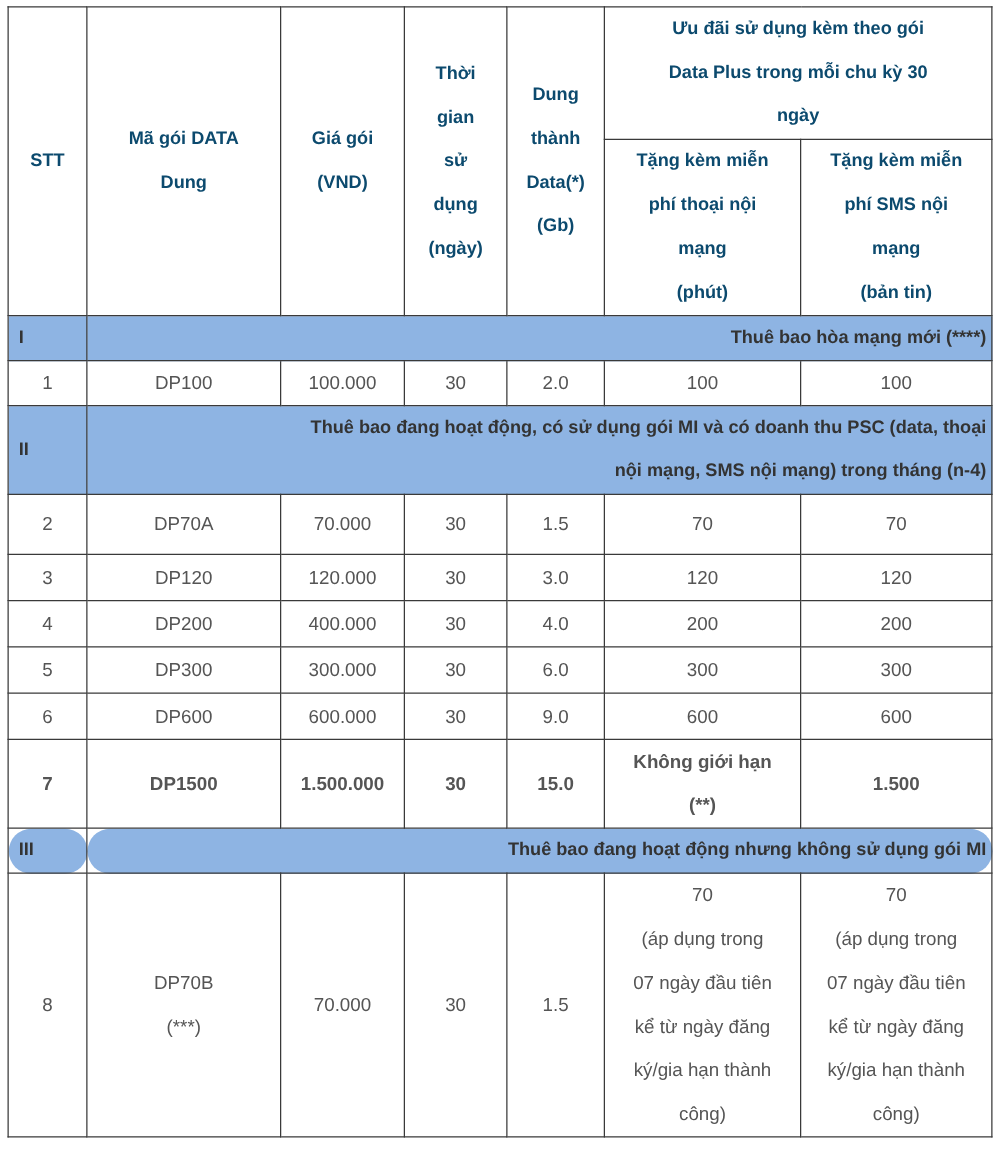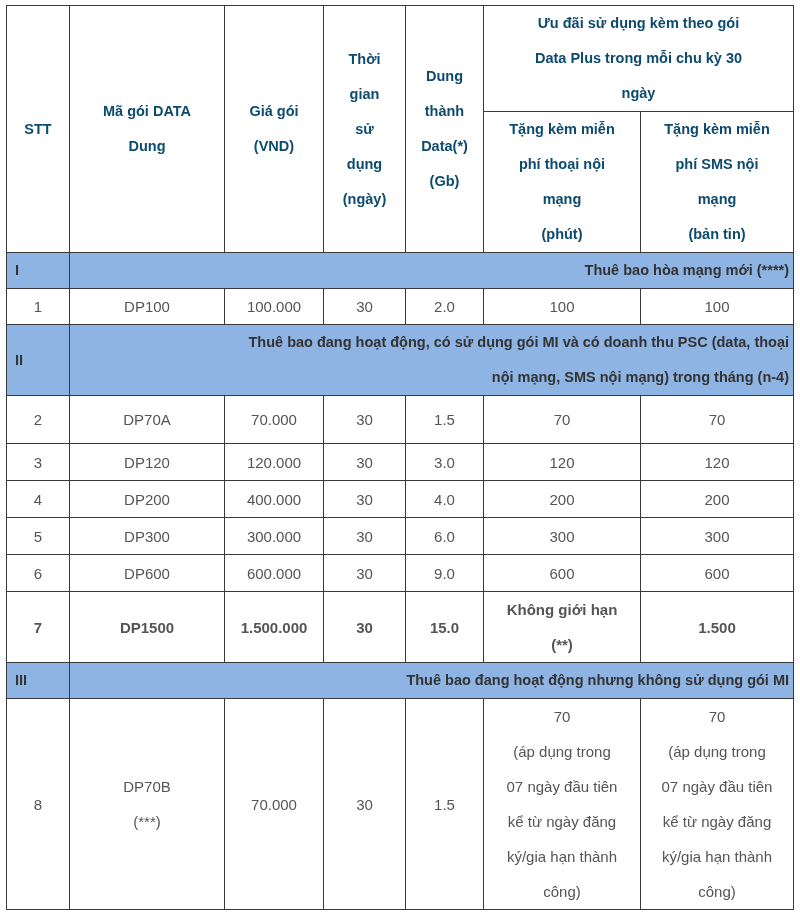--- a/index.html
+++ b/index.html
@@ -26,21 +26,21 @@
   .sec td { background: #8EB4E3; font-weight: bold; color: #333333; text-align: right; font-size: 14.5px; }
   .sec td.roman { text-align: left; padding-left: 8px; }
   .sec td.label { padding-left: 8px; }
   .data td { color: #555555; }
   .r1 td { height: 34px; }
   .r2 td { height: 47px; }
   .rstd td { height: 36px; }
   .r7 td { height: 66px; font-weight: bold; }
   .rsecI td { height: 35px; }
   .rsecII td { height: 70px; margin-top: 13px; }
-  .rsecIII td { height: 34px; }
+  .rsecIII td { height: 34px; border-radius: 18px; }
   .r8 td { height: 207px; }
   .ml { display: block; }
 </style>
 </head>
 <body>
 
 <table>
   <colgroup>
     <col style="width:63px">
       <col style="width:155px">

